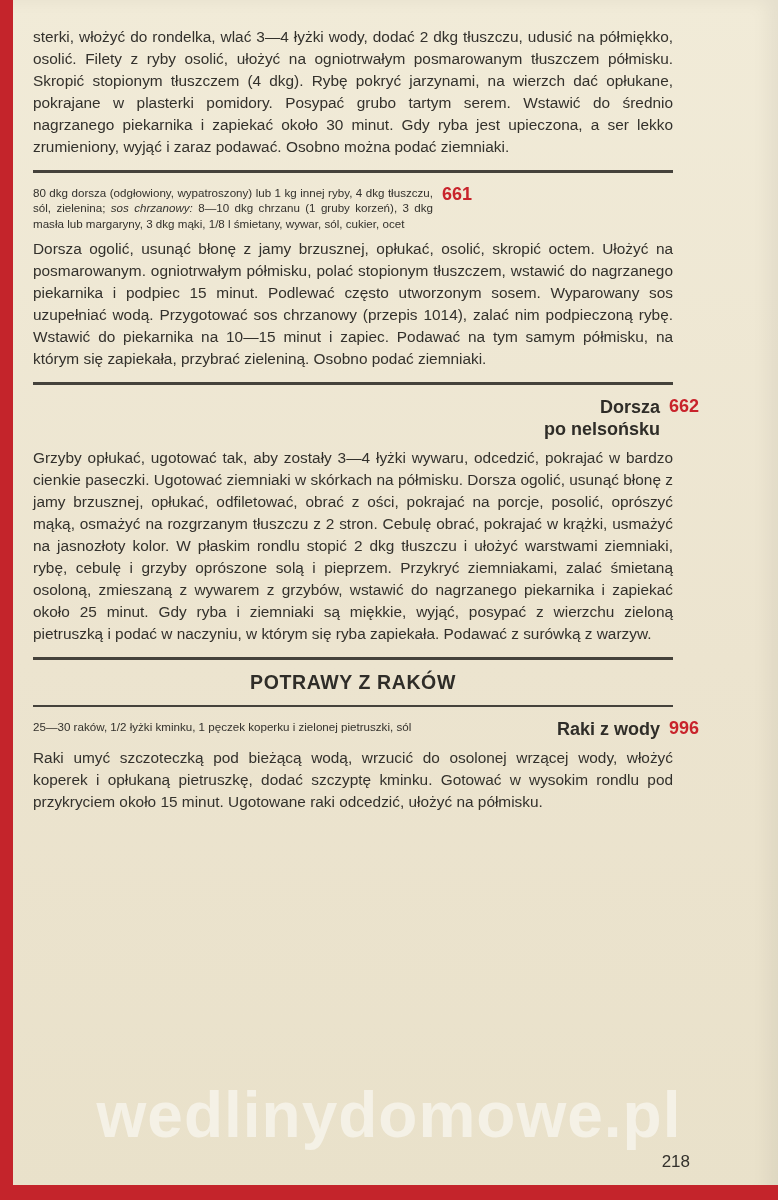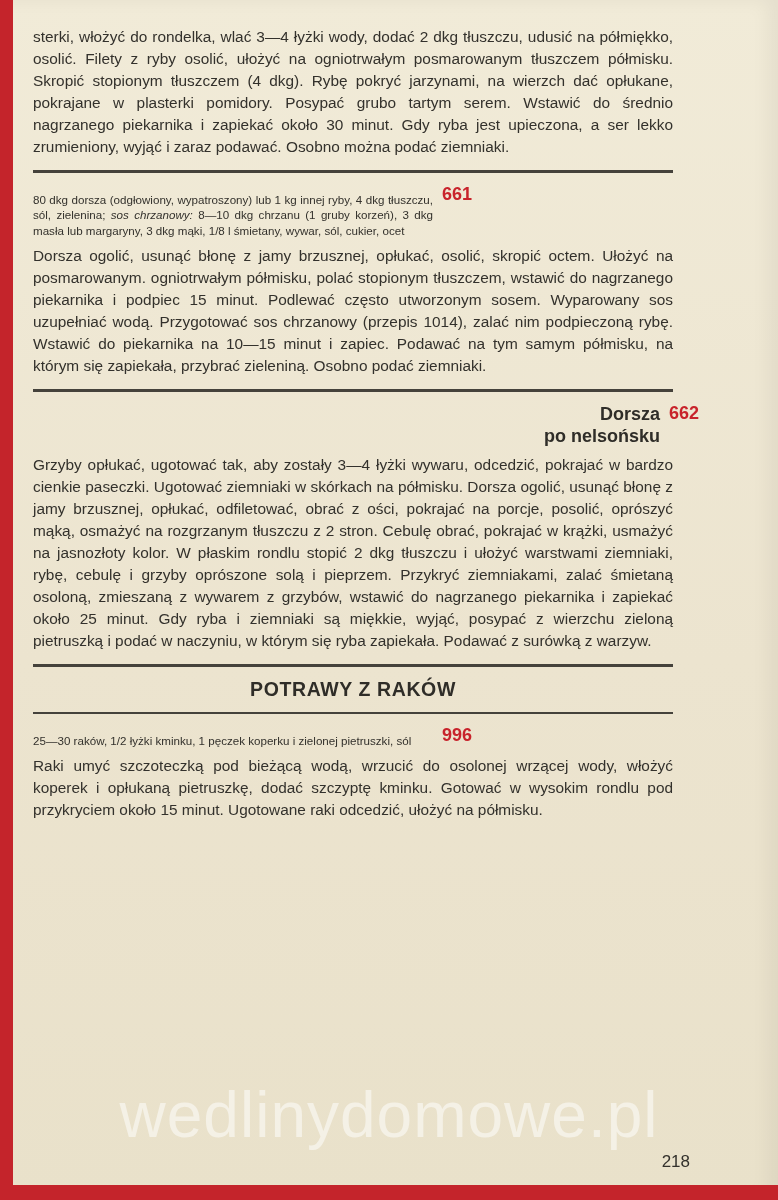--- a/index.html
+++ b/index.html
@@ -47,21 +47,21 @@
     display: flex;
     align-items: flex-start;
     width: 682px;
     margin: 8px 0 4px 0;
   }
   .ingredients {
     width: 400px;
     font-size: 11.6px;
     line-height: 1.37;
     text-align: justify;
-    margin: 8px 0 0 0;
+    margin: 1px 0 0 0;
   }
   .ingredients em { font-style: italic; }
   .recipe-title {
     flex: 1;
     margin: 0;
     padding-left: 10px;
     text-align: right;
     font-size: 18px;
     line-height: 1.26;
     font-weight: bold;
@@ -85,21 +85,21 @@
     font-weight: bold;
     letter-spacing: 0.6px;
     color: #2f2d28;
   }
   .watermark {
     position: absolute;
     left: 50%;
     bottom: 48px;
     transform: translateX(-50%);
     font-size: 64px;
-    font-weight: normal;
+    font-weight: bold;
     letter-spacing: 1px;
     color: rgba(255,255,255,0.52);
     white-space: nowrap;
     pointer-events: none;
   }
   .page-number {
     position: absolute;
     right: 88px;
     bottom: 28px;
     font-size: 17px;
@@ -140,20 +140,21 @@
 
     <div class="rule"></div>
 
     <h1 class="section-heading">POTRAWY Z RAKÓW</h1>
 
     <div class="rule"></div>
 
     <section>
       <div class="recipe-header">
         <p class="ingredients"><span>25—30 raków, 1/2 łyżki kminku, 1 pęczek koperku i zielonej pietruszki, sól</span><em></em><span></span></p>
+        <h2 class="recipe-title">Raki z wody</h2>
         <div class="recipe-number">996</div>
       </div>
       <p class="body-text">Raki umyć szczoteczką pod bieżącą wodą, wrzucić do osolonej wrzącej wody, włożyć koperek i opłukaną pietruszkę, dodać szczyptę kminku. Gotować w wysokim rondlu pod przykryciem około 15 minut. Ugotowane raki odcedzić, ułożyć na półmisku.</p>
     </section>
 
   </div>
 
   <div class="watermark">wedlinydomowe.pl</div>
 
   <div class="page-number">218</div>

